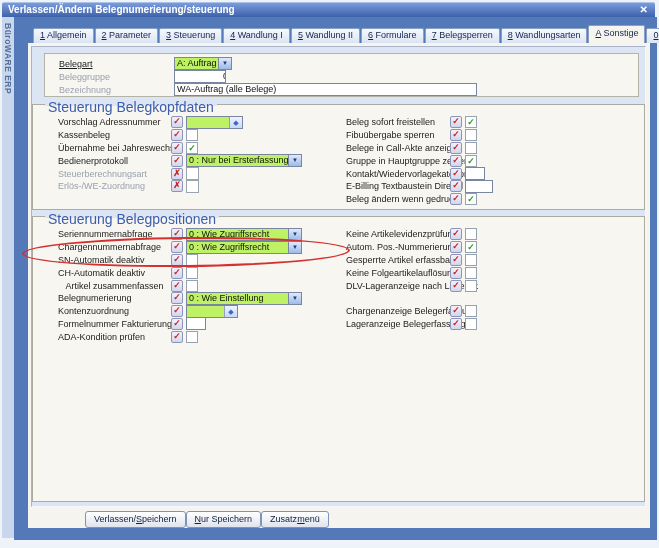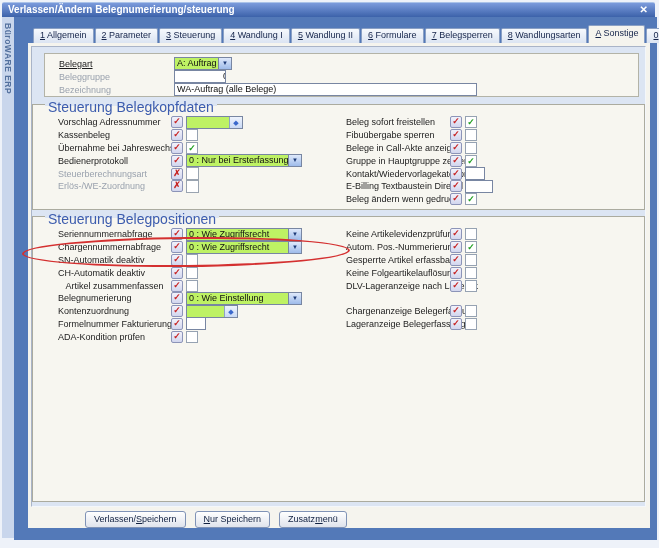--- a/index.html
+++ b/index.html
@@ -64,21 +64,21 @@
   .cbtn{width:12px;flex:none;background:linear-gradient(#dfe9fb,#9ebbea);border-left:1px solid #7886a2;
     font-size:6px;line-height:11px;text-align:center;color:#1c3a78;cursor:default;}
   .sbtn{width:12px;flex:none;background:linear-gradient(#eef3fd,#c9d9f5);border-left:1px solid #8ea2c6;
     font-size:7px;line-height:11px;text-align:center;color:#3a68cc;cursor:default;}
   .tinput{height:13px;flex:none;box-sizing:border-box;background:#fff;border:1px solid #7886a2;
     font-size:9px;line-height:11px;padding:0 2px;white-space:nowrap;overflow:hidden;color:#101010;}
 
   .ellipse{position:absolute;left:22px;top:237px;width:324px;height:26px;border:2px solid #d43030;
     border-radius:50%;z-index:9;transform:rotate(-.6deg);pointer-events:none;}
 
-  .btnrow{position:absolute;left:15px;top:468px;display:flex;gap:9px;padding-left:42px;}
+  .btnrow{position:absolute;left:15px;top:468px;display:flex;padding-left:42px;}
   .btn{height:17px;box-sizing:border-box;padding:2px 8px 0 8px;font-size:9px;color:#102040;
     background:linear-gradient(#ffffff,#dfe3ec);border:1px solid #8093b6;border-radius:3px;
     white-space:nowrap;cursor:default;}
   .btn .accel{text-decoration:underline;}
 </style>
 </head>
 <body>
 
 <div class="screen">
 

